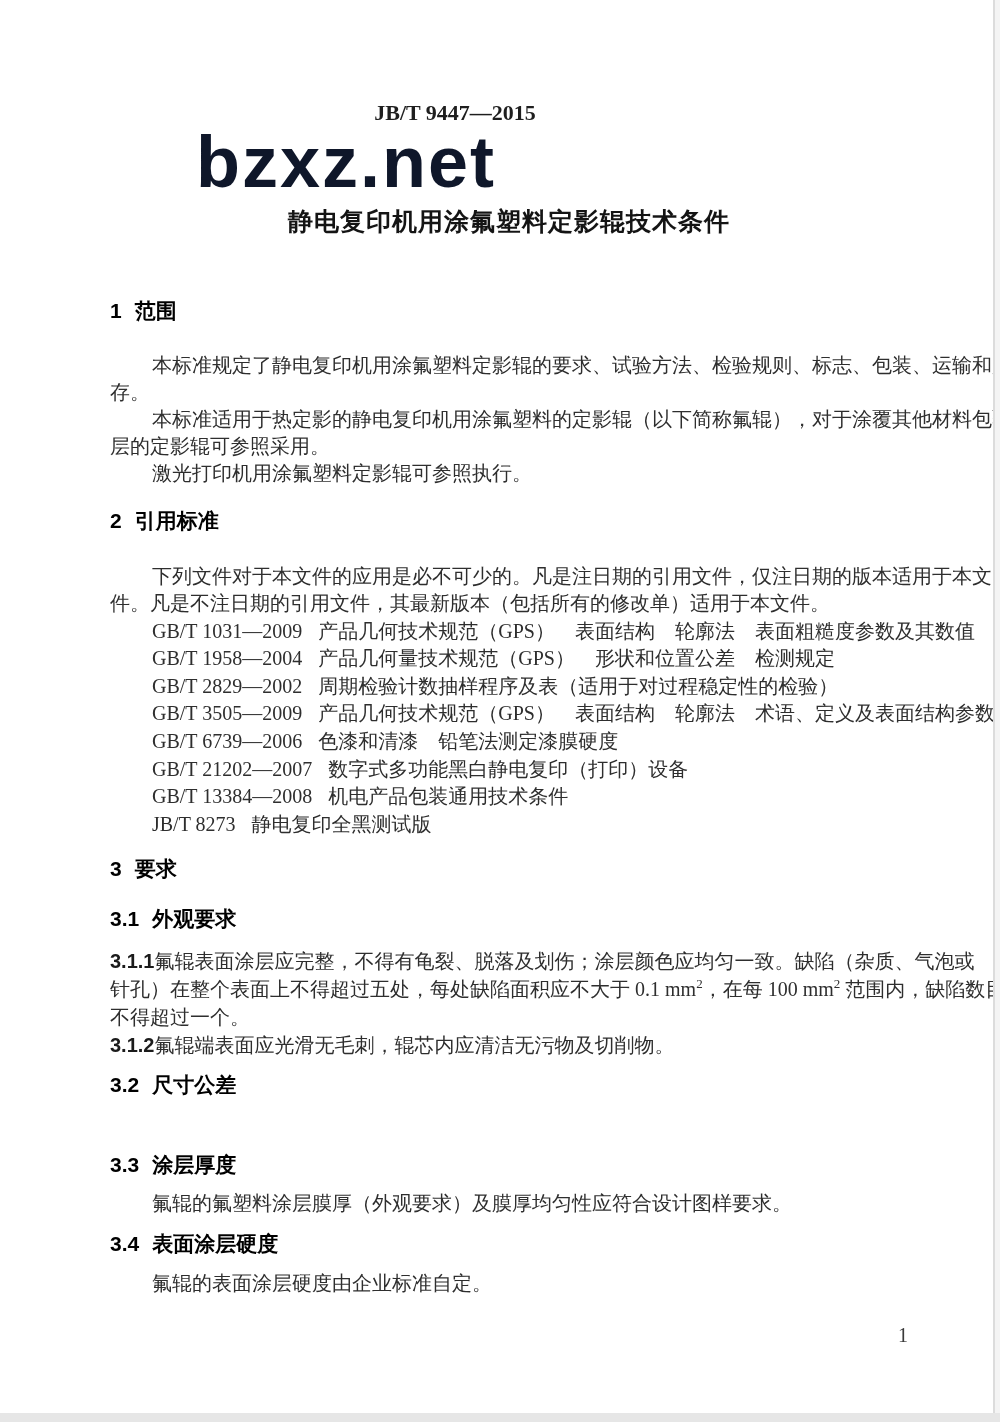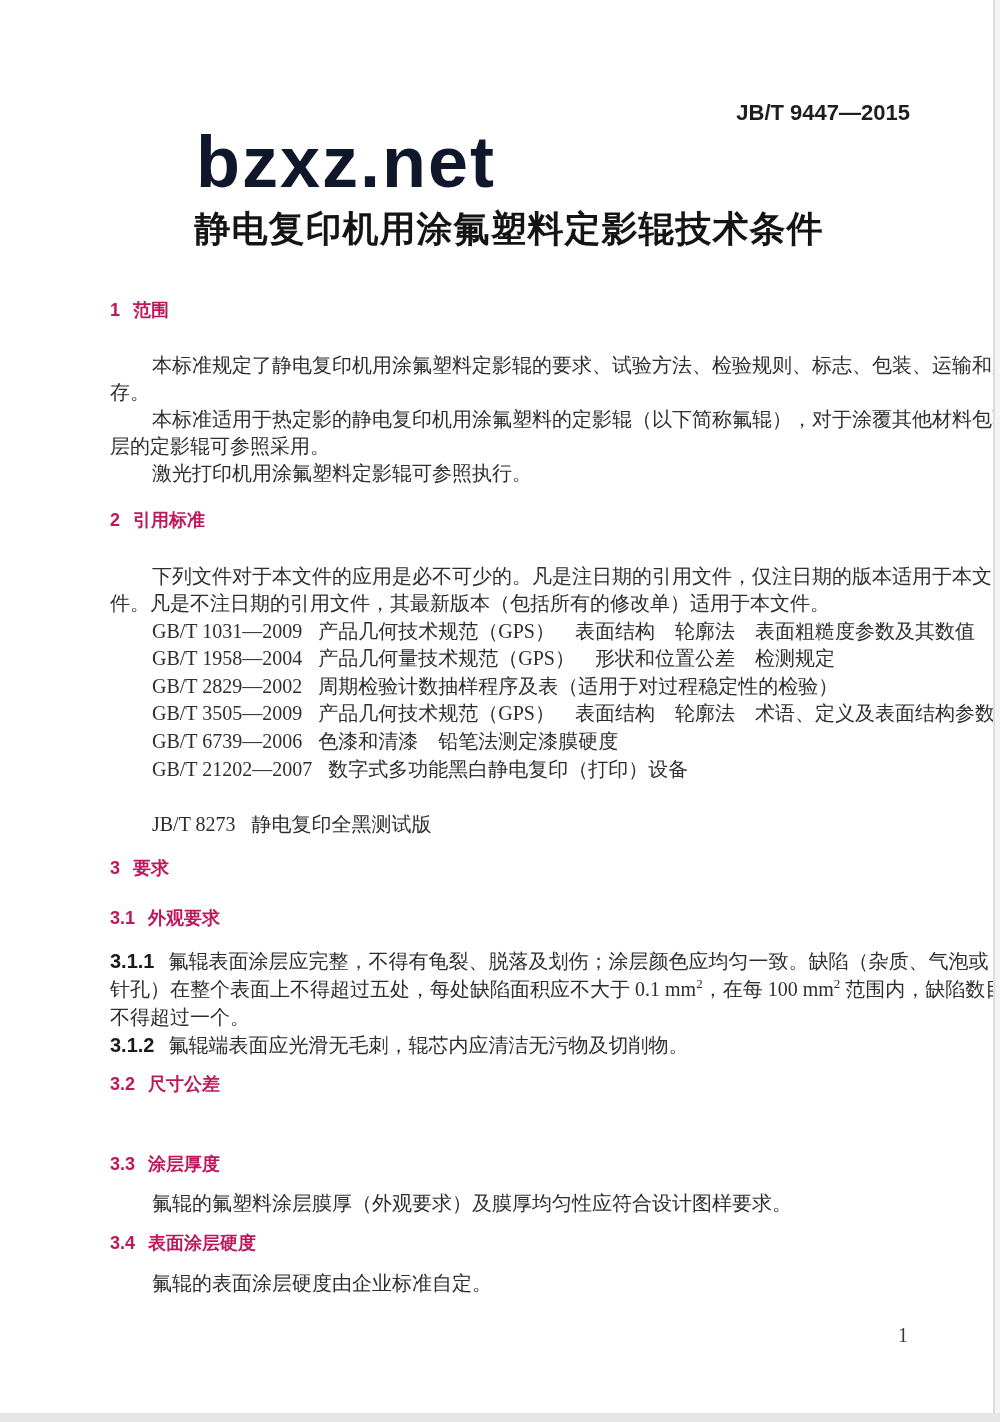--- a/index.html
+++ b/index.html
@@ -15,45 +15,45 @@
   .edge-bottom{position:absolute;left:0;right:0;bottom:0;height:9px;background:#e6e6e6;}
   
   .watermark{
     position:absolute;left:196px;top:126px;
     font-family:"Liberation Sans","DejaVu Sans",sans-serif;
     font-weight:700;font-size:72px;line-height:1;color:#0f172a;
     letter-spacing:2px;user-select:none;
   }
   
   .docnum{
-    position:absolute;top:100px;left:0;width:910px;text-align:right;
-    font-family:Liberation Sans, sans-serif;
+    position:absolute;top:100px;left:0;width:910px;text-align:center;
+    font-family:Liberation Serif, serif;
     font-weight:700;font-size:22px;color:#1e1e1e;white-space:nowrap;
   }
   
   .title{
     position:absolute;top:205px;left:18px;right:0;text-align:center;
     font-family:"Liberation Sans","DejaVu Sans",sans-serif;
-    font-weight:700;font-size:36px;color:#141414;letter-spacing:1px;white-space:nowrap;
+    font-weight:700;font-size:25px;color:#141414;letter-spacing:1px;white-space:nowrap;
   }
   
   .ln{
     position:absolute;white-space:nowrap;
     font-size:20px;line-height:27px;color:#2e2e2e;
   }
   .mg{left:110px;}
   .ind{left:152px;}
   .h{
     font-family:"Liberation Sans","DejaVu Sans",sans-serif;
-    font-weight:700;color:#be185d;font-size:18px;
+    font-weight:700;color:#000000;font-size:21px;
   }
   .h .num{display:inline-block;margin-right:13px;}
   .cnum{
     font-family:"Liberation Sans","DejaVu Sans",sans-serif;
-    font-weight:700;color:#1b1b1b;margin-right:14px;
+    font-weight:700;color:#1b1b1b;
   }
   .ref-code{margin-right:16px;}
   sup{font-size:13px;line-height:0;}
   .pagenum{
     position:absolute;left:898px;top:1324px;
     font-size:20px;color:#3a3a3a;
   }
 </style>
 </head>
 <body>
@@ -92,20 +92,23 @@
   </div>
   <div class="ln ind" style="top:700px">
     <span class="ref-code">GB/T 3505—2009</span><span>产品几何技术规范（GPS）　表面结构　轮廓法　术语、定义及表面结构参数</span>
   </div>
   <div class="ln ind" style="top:728px">
     <span class="ref-code">GB/T 6739—2006</span><span>色漆和清漆　铅笔法测定漆膜硬度</span>
   </div>
   <div class="ln ind" style="top:756px">
     <span class="ref-code">GB/T 21202—2007</span><span>数字式多功能黑白静电复印（打印）设备</span>
   </div>
+  <div class="ln ind" style="top:783px">
+    <span class="ref-code">GB/T 13384—2008</span><span>机电产品包装通用技术条件</span>
+  </div>
   <div class="ln ind" style="top:811px">
     <span class="ref-code">JB/T 8273</span><span>静电复印全黑测试版</span>
   </div>
 
   <div class="ln mg h" style="top:855px">
     <span class="num">3</span><span>要求</span>
   </div>
 
   <div class="ln mg h" style="top:905px">
     <span class="num">3.1</span><span>外观要求</span>

